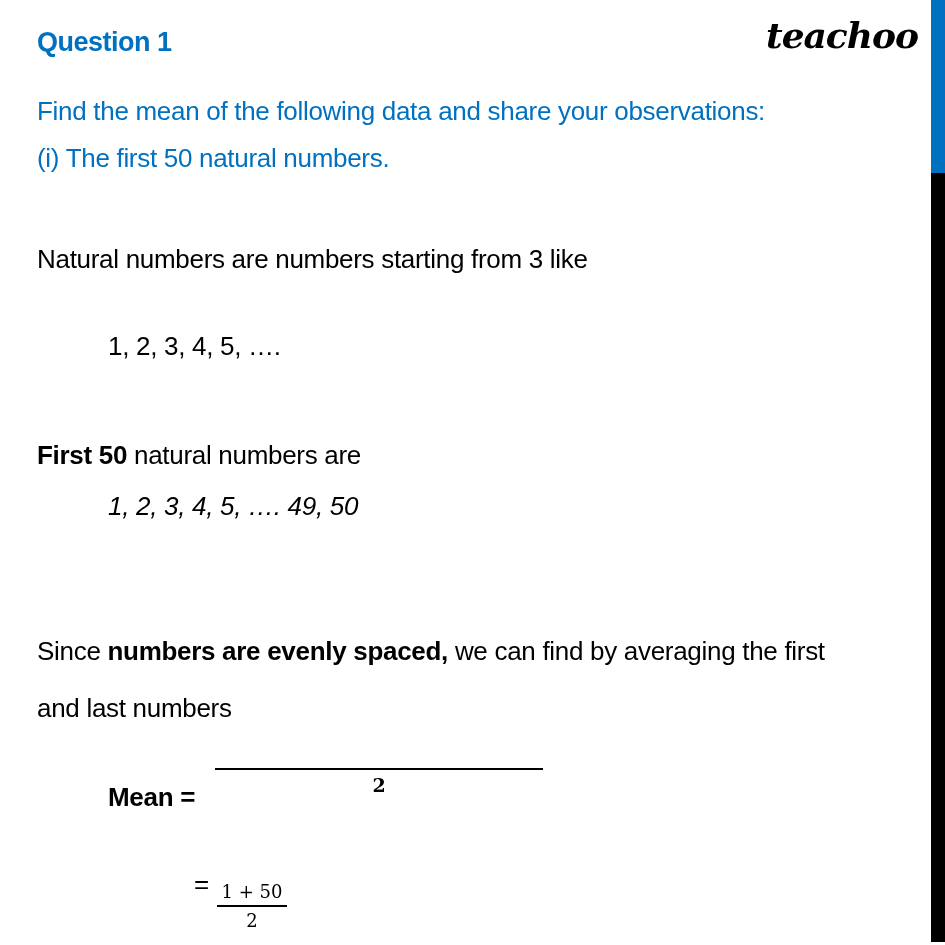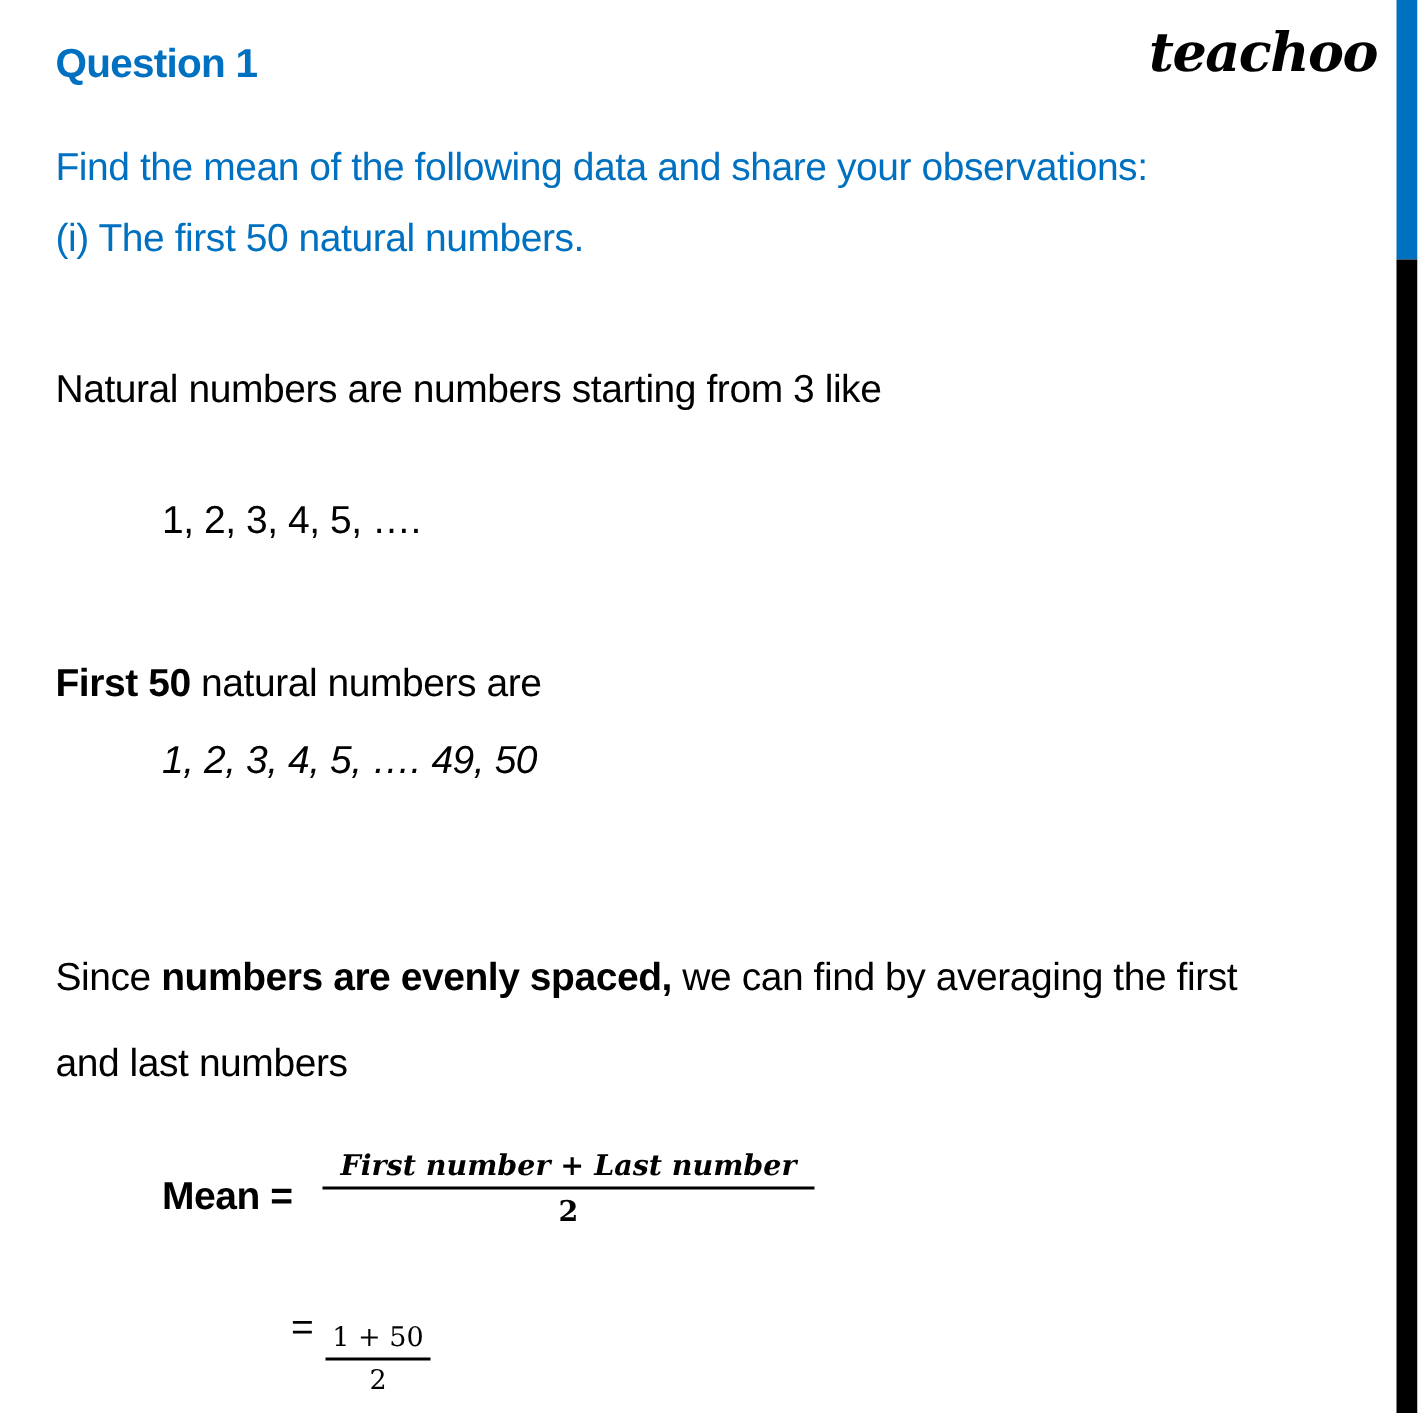--- a/index.html
+++ b/index.html
@@ -62,21 +62,20 @@
 </div>
 <div class="abs body-text" style="left:108px; top:491px;font-style:italic;">1, 2, 3, 4, 5, …. 49, 50</div>
 
 <div class="abs body-text" style="left:37px; top:636px;">
   <span>Since </span><span class="bold">numbers are evenly spaced,</span><span> we can find by averaging the first</span>
 </div>
 <div class="abs body-text" style="left:37px; top:693px;">and last numbers</div>
 
 <div class="abs body-text bold" style="left:108px; top:782px;">Mean = </div>
 <div class="frac" style="left:215px; top:768px; width:328px;">
-  <span class="num math" style="font-size:19px; font-weight:bold; font-style:italic; padding-bottom:4px;">First number + Last number</span>
   <span class="bar"></span>
   <span class="den math" style="font-size:19px; font-weight:bold; padding-top:6px;">2</span>
 </div>
 
 <div class="abs body-text" style="left:194px; top:869px;">= </div>
 <div class="frac" style="left:217px; top:863px; width:70px;">
   <span class="num math" style="font-size:18px; padding-bottom:4px;margin-top:20px;">1 + 50</span>
   <span class="bar" style="height:1.5px;"></span>
   <span class="den math" style="font-size:18px; padding-top:5px;">2</span>
 </div>

